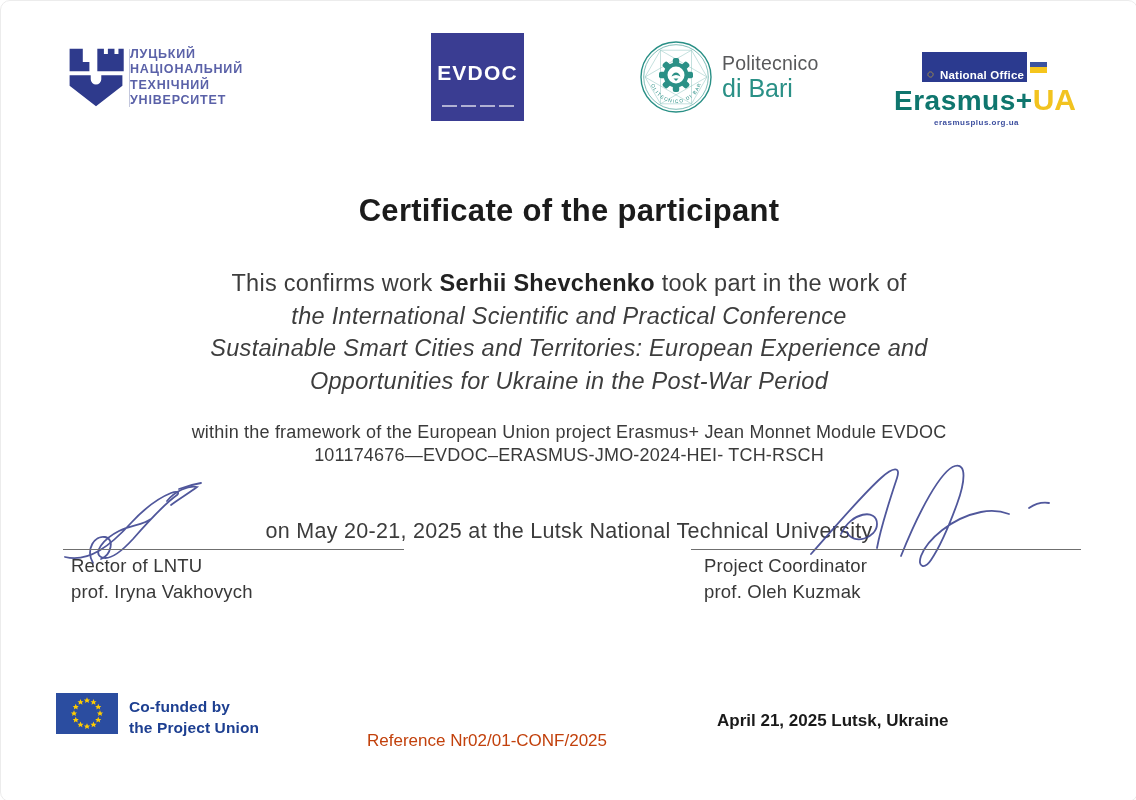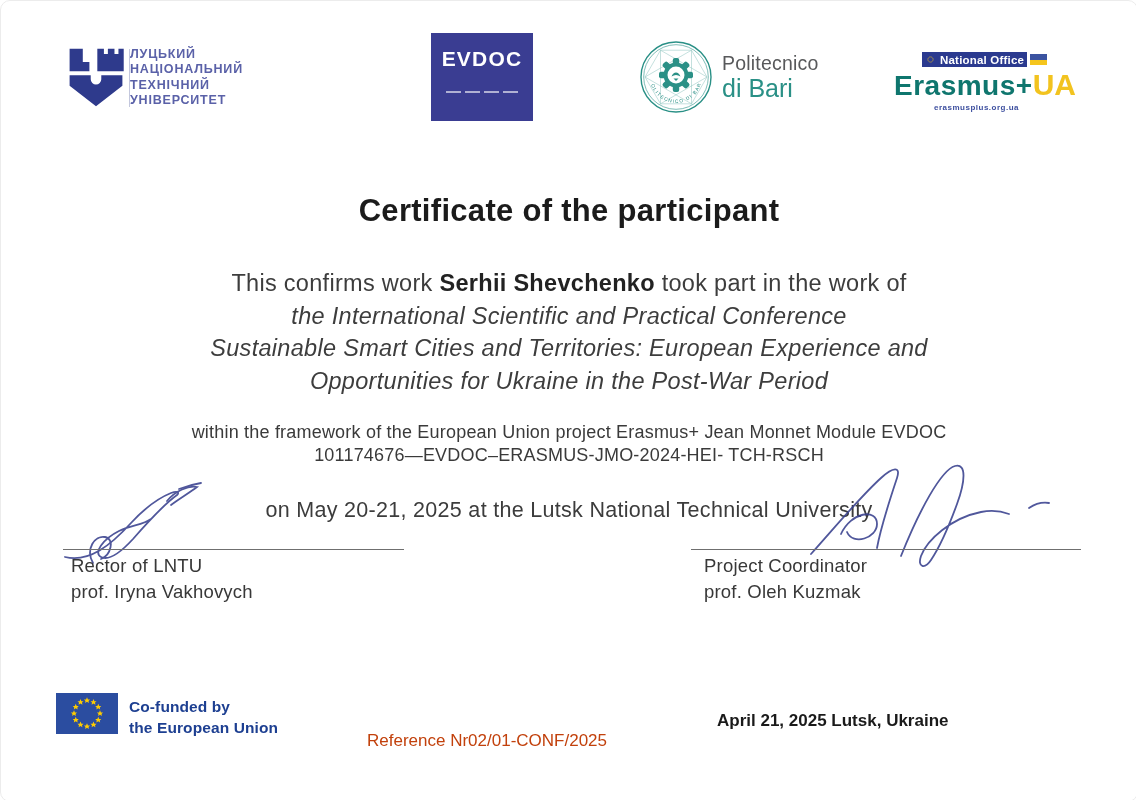--- a/index.html
+++ b/index.html
@@ -14,47 +14,47 @@
     color:#3c3c3c;
   }
   .abs{position:absolute;}
   .centered{left:0;right:0;text-align:center;}
 
   
   .lntu{left:62px;top:45px;display:flex;align-items:center;}
   .lntu-divider{width:1px;height:58px;background:#c3c7dd;}
   .lntu-text{font-size:12.5px;font-weight:600;letter-spacing:0.8px;
              line-height:15.5px;color:#5a61a8;}
-  .evdoc{left:430px;top:32px;width:102px;height:88px;background:#3a3d92;
-         display:flex;flex-direction:column;align-items:center;justify-content:flex-start;gap:16px;}
+  .evdoc{left:430px;top:32px;width:93px;height:88px;background:#3a3d92;
+         display:flex;flex-direction:column;align-items:center;justify-content:center;gap:16px;}
   .evdoc-label{color:#ffffff;font-size:21px;font-weight:800;letter-spacing:1.2px;margin-top:14px;}
   .evdoc-tagline{display:flex;gap:4px;margin-top:4px;}
   .evdoc-tagline span{display:block;width:15px;height:2px;background:rgba(255,255,255,0.6);}
   .polibari{left:638px;top:39px;display:flex;align-items:center;gap:9px;}
   .polibari-word-top{font-size:19.5px;color:#58595b;letter-spacing:0.2px;}
   .polibari-word-bottom{font-size:25px;color:#2a9086;margin-top:-1px;}
   .erasmus{left:893px;top:51px;width:176px;}
   .erasmus-row1{display:flex;align-items:center;margin-left:28px;}
-  .erasmus-office{display:flex;align-items:center;background:#2b3a8f;height:15px;padding:0 3px 0 2px;gap:3px;}
+  .erasmus-office{display:flex;align-items:center;background:#2b3a8f;height:15px;padding:15px 3px 0 2px;gap:3px;}
   .erasmus-office-label{color:#ffffff;font-size:11.5px;font-weight:700;letter-spacing:0.2px;}
   .ua-flag{width:17px;height:11px;margin-left:3px;display:flex;flex-direction:column;}
   .ua-flag .b{flex:1;background:#3b53a0;}
   .ua-flag .y{flex:1;background:#f5c51d;}
   .erasmus-row2{display:flex;align-items:baseline;margin-top:1px;}
   .erasmus-brand{font-size:28px;font-weight:600;color:#0f766e;letter-spacing:0.5px;}
   .erasmus-ua{font-size:30px;font-weight:700;color:#f2c31f;}
   .erasmus-url{font-size:8px;font-weight:700;color:#3d4f9f;letter-spacing:0.5px;margin:1px 0 0 40px;}
 
   
   .title{top:192px;font-size:31px;font-weight:800;color:#1b1b1b;letter-spacing:0.3px;}
   .confirm-block{top:266px;font-size:23.5px;line-height:32.5px;color:#3d3d3d;letter-spacing:0.3px;}
   .confirm-block .name{font-weight:700;color:#222222;}
   .confirm-block .it{font-style:italic;}
   .framework{top:420px;font-size:18px;line-height:23px;color:#3a3a3a;letter-spacing:0.2px;}
-  .event-line{top:497px;font-size:21.5px;color:#3c3c3c;letter-spacing:0.3px;}
+  .event-line{top:518px;font-size:21.5px;color:#3c3c3c;letter-spacing:0.3px;}
 
   
   .sig-line{height:0;border-top:1px solid #6f6f6f;}
   .sig-line.left{left:62px;top:548px;width:341px;}
   .sig-line.right{left:690px;top:548px;width:390px;}
   .sig-label{font-size:18.5px;line-height:26px;color:#383838;letter-spacing:0.2px;}
   .sig-label.left{left:70px;top:552px;}
   .sig-label.right{left:703px;top:552px;}
   .sig-ink{pointer-events:none;}
 
@@ -212,18 +212,18 @@
     <use href="#star" transform="translate(37.5,31.76)"></use>
     <use href="#star" transform="translate(31,33.5)"></use>
     <use href="#star" transform="translate(24.5,31.76)"></use>
     <use href="#star" transform="translate(19.74,27)"></use>
     <use href="#star" transform="translate(18,20.5)"></use>
     <use href="#star" transform="translate(19.74,14)"></use>
     <use href="#star" transform="translate(24.5,9.24)"></use>
   </svg>
   <div class="abs eu-funding-text">
     <div>Co-funded by</div>
-    <div>the European Union</div>
+    <div>the Project Union</div>
   </div>
   <div class="abs reference">Reference Nr02/01-CONF/2025</div>
   <div class="abs date-place">April 21, 2025 Lutsk, Ukraine</div>
 
 </div>
 
 </body></html>

